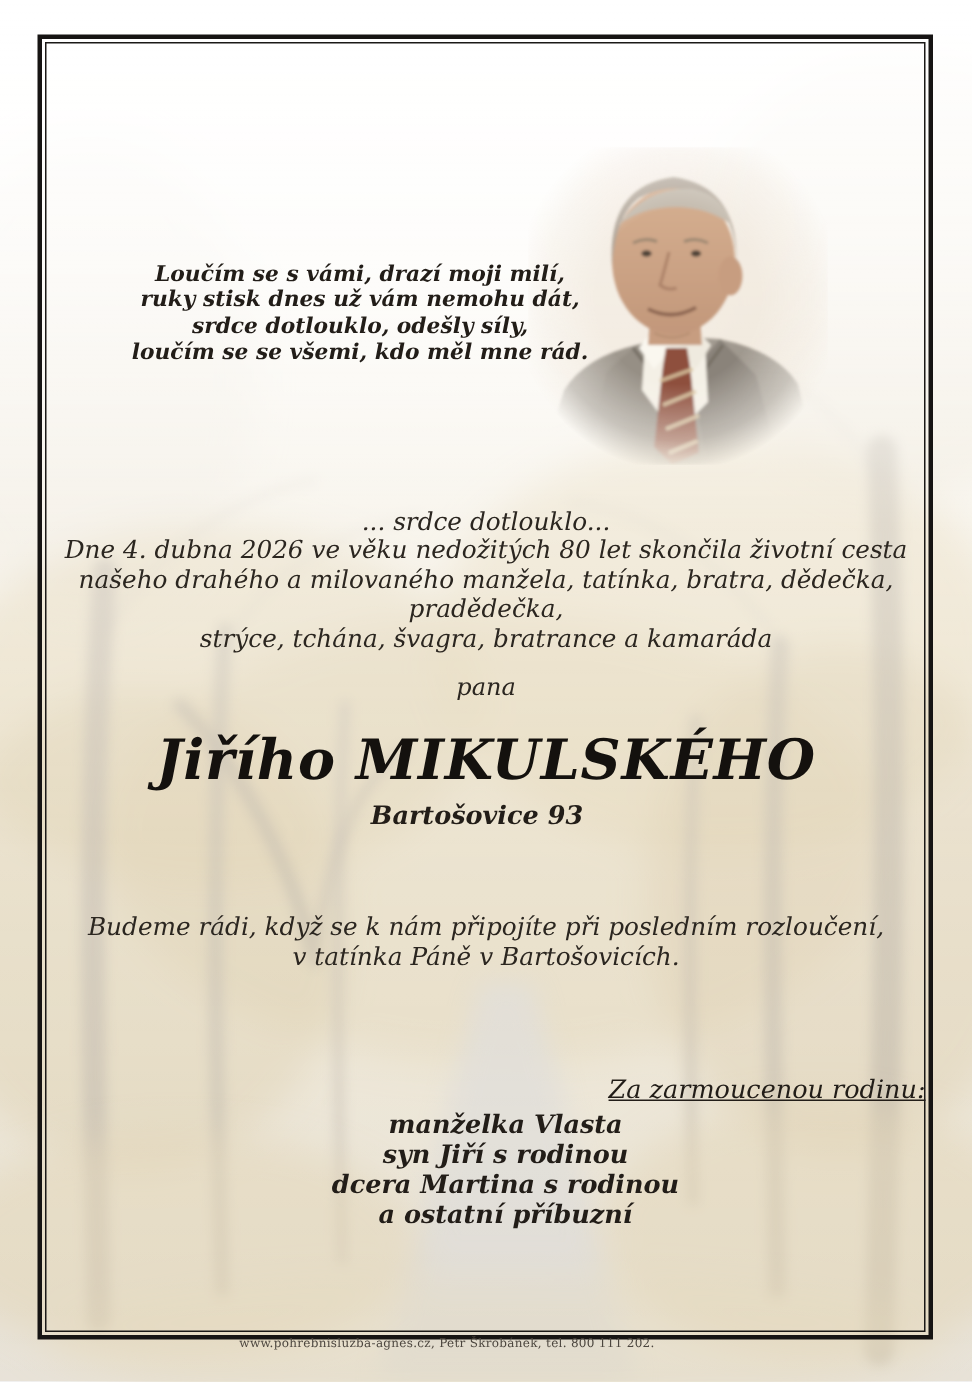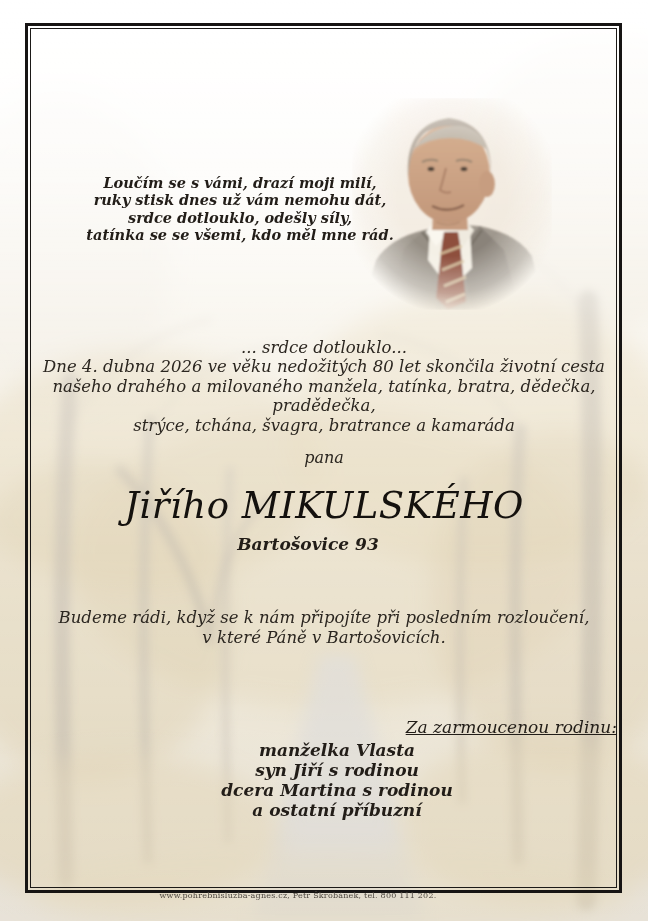--- a/index.html
+++ b/index.html
@@ -29,25 +29,25 @@
   .obituary{
     top:338px;left:31px;width:586px;
     font-style:italic;font-size:16.5px;line-height:19.4px;color:#2b2620;
   }
   .pana{
     top:448px;left:31px;width:586px;
     font-style:italic;font-size:16px;color:#2b2620;
   }
   .name{
     top:484px;left:31px;width:586px;
-    font-style:italic;font-weight:normal;
+    font-style:italic;font-weight:bold;
     font-size:37px;letter-spacing:0.5px;color:#14110e;
   }
   .address{
-    top:534px;left:15px;width:586px;
+    top:534px;left:25px;width:586px;
     font-style:italic;font-weight:bold;font-size:17px;color:#221d18;
   }
   .invitation{
     top:608px;left:31px;width:586px;
     font-style:italic;font-size:16.5px;line-height:20.4px;color:#2b2620;
   }
   .invitation b{font-weight:bold;color:#201b16;}
   .family-heading{
     top:717px;left:31px;width:586px;
     font-style:italic;font-weight:normal;font-size:17px;
@@ -197,38 +197,38 @@
       <path d="M94,70 Q90,86 88,92 Q93,96 99,94" stroke="#ab8168" stroke-width="2" fill="none"></path>
       <path d="M80,108 Q96,116 112,107" stroke="#8a6450" stroke-width="2.4" fill="none"></path>
       <path d="M84,124 Q96,130 108,124" stroke="#b08a6e" stroke-width="1.6" fill="none" opacity="0.7"></path>
     </g>
   </svg>
 
   <div class="txt poem">
     <div>Loučím se s vámi, drazí moji milí,</div>
     <div>ruky stisk dnes už vám nemohu dát,</div>
     <div>srdce dotlouklo, odešly síly,</div>
-    <div>tatínka se se všemi, kdo měl mne rád.</div>
+    <div>loučím se se všemi, kdo měl mne rád.</div>
   </div>
 
   <div class="txt obituary">
     <div>... srdce dotlouklo...</div>
     <div>Dne 4. dubna 2026 ve věku nedožitých 80 let skončila životní cesta</div>
     <div>našeho drahého a milovaného manžela, tatínka, bratra, dědečka, pradědečka,</div>
     <div>strýce, tchána, švagra, bratrance a kamaráda</div>
   </div>
 
   <div class="txt pana">pana</div>
 
   <div class="txt name">Jiřího MIKULSKÉHO</div>
   <div class="txt address">Bartošovice 93</div>
 
   <div class="txt invitation">
     <div>Budeme rádi, když se k nám připojíte při posledním rozloučení,</div>
-    <div>v které Páně v Bartošovicích.</div>
+    <div>v tatínka Páně v Bartošovicích.</div>
   </div>
 
   <div class="txt family-heading">Za zarmoucenou rodinu:</div>
   <div class="txt family-list">
     <div>manželka Vlasta</div>
     <div>syn Jiří s rodinou</div>
     <div>dcera Martina s rodinou</div>
     <div>a ostatní příbuzní</div>
   </div>
 

